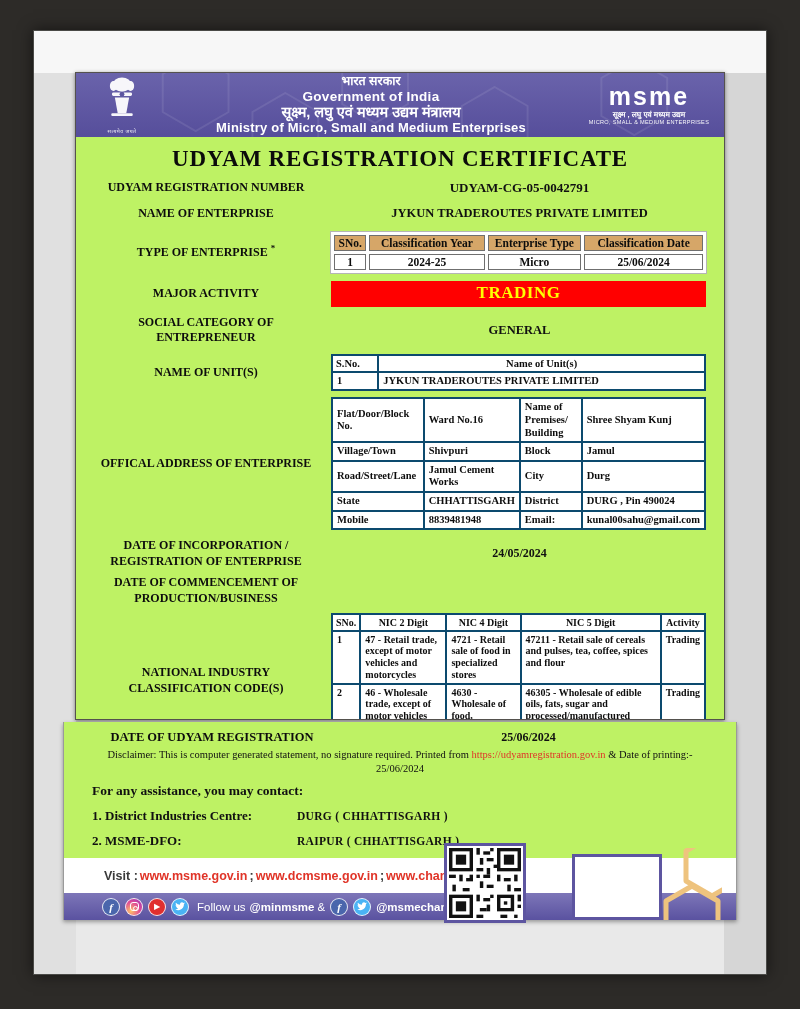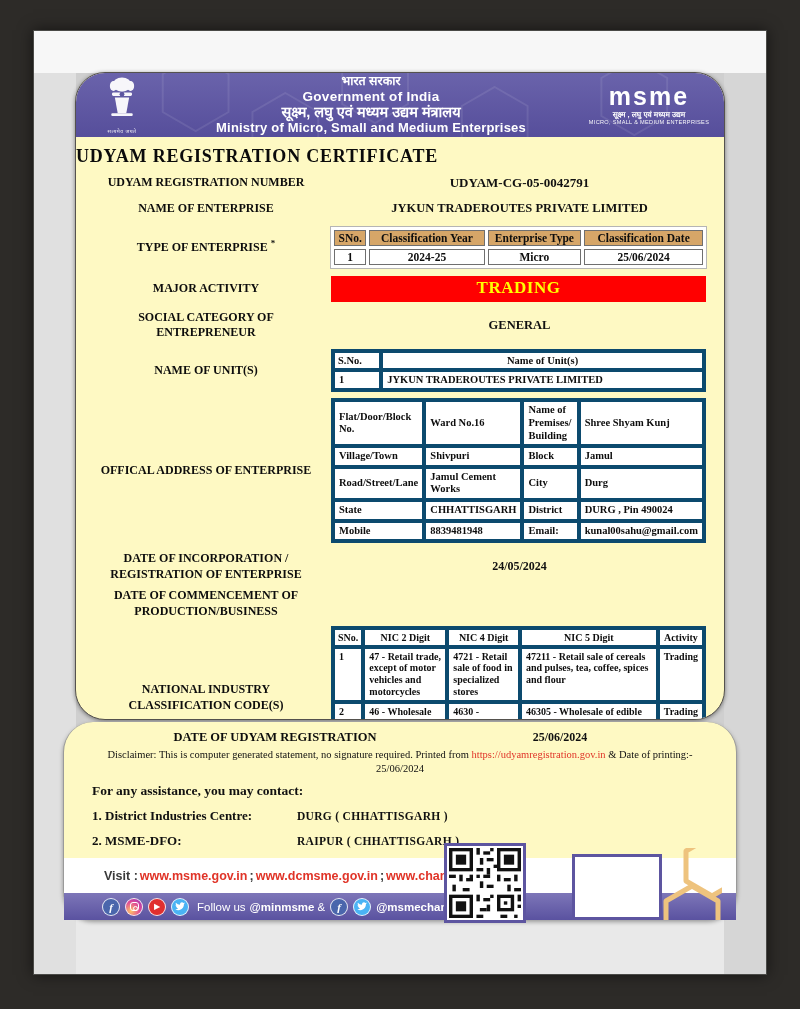--- a/index.html
+++ b/index.html
@@ -8,21 +8,21 @@
   *{box-sizing:border-box;}
 
   
   .frame{position:absolute;left:33px;top:30px;width:734px;height:945px;
     background:#cfcfcf;border:1px solid #4a4a47;
     box-shadow:inset 0 42px 0 #f7f7f7,inset 42px 0 0 #e0e0e0,
                inset -42px 0 0 #d6d6d6,inset 0 -55px 0 #e9e9e9,
                0 0 14px rgba(0,0,0,.55);}
 
   
-  .page{position:absolute;background:#fef9c3;border-radius:30px;}
+  .page{position:absolute;background:#bef264;}
   .page1{left:75px;top:72px;width:650px;height:648px;border:1px solid #55524e;
          box-shadow:0 1px 4px rgba(0,0,0,.45);overflow:hidden;}
   .page2{left:63px;top:722px;width:674px;height:198px;
          border-left:1px solid #9a9a9a;border-right:1px solid #9a9a9a;
          box-shadow:0 2px 4px rgba(0,0,0,.35);}
 
   
   .banner{position:relative;height:64px;background:linear-gradient(#6a63ab,#564e9b);
           display:flex;align-items:center;overflow:hidden;
           font-family:"Liberation Sans",sans-serif;color:#fff;}
@@ -34,58 +34,58 @@
   .b2{font-size:13.5px;font-weight:bold;letter-spacing:.3px;}
   .b3{font-size:14.5px;font-weight:bold;}
   .b4{font-size:13px;font-weight:bold;letter-spacing:.2px;}
   .msme-logo{flex:0 0 150px;text-align:center;position:relative;line-height:1;}
   .msme-word{font-family:"Liberation Sans",sans-serif;font-weight:900;font-size:25px;
              letter-spacing:2px;transform:scaleY(1.05);}
   .msme-hi{font-size:7.5px;margin-top:2px;font-weight:bold;}
   .msme-en{font-size:5.6px;letter-spacing:.3px;margin-top:1px;opacity:.95;}
 
   
-  .title{margin-top:9px;text-align:left;font-size:18px;font-weight:bold;
+  .title{margin-top:9px;text-align:center;font-size:23px;font-weight:bold;
          letter-spacing:.8px;color:#0b0b0b;}
 
   
   .row{display:flex;align-items:center;padding:0 10px 0 5px;}
   .lbl{flex:0 0 250px;text-align:center;font-weight:bold;font-size:12px;
        line-height:1.3;white-space:pre-line;color:#0d0d0d;}
   .val{flex:1;text-align:center;font-weight:bold;font-size:12.5px;padding-right:6px;}
   .vwrap{flex:1;padding-right:8px;}
   .mt6{margin-top:6px;}.mt8{margin-top:8px;}.mt10{margin-top:10px;}
 
   
   table{width:100%;border-collapse:collapse;background:#fff;color:#0d0d0d;}
   .bevel{border-collapse:separate;border-spacing:3px;box-shadow:0 0 0 1px #b5b5b5;}
   .bevel th{background:#d6a668;border:1px solid #6f6f6f;font-size:11.5px;
             font-weight:bold;padding:1px 3px;}
   .bevel td{border:1px solid #6f6f6f;font-size:11.5px;font-weight:bold;
             padding:1px 3px;text-align:center;}
-  .grid,.grid th,.grid td{border:4px solid #0c4a6e;}
+  .grid,.grid th,.grid td{border:2px solid #0c4a6e;}
   .grid th{font-size:10.5px;font-weight:bold;padding:2px 3px;}
   .grid td{font-size:10.5px;font-weight:bold;padding:2px 4px;line-height:1.2;}
   .addr td{white-space:pre-line;}
   .addr .c1{width:25%;}.addr .c2{width:25%;}.addr .c3{width:18%;}.addr .c4{width:32%;}
   .nic th{font-size:10px;}
   .nic td{font-size:10px;line-height:1.18;vertical-align:top;}
   .nic .n0{width:6.5%;}.nic .n1{width:24%;}.nic .n2{width:20.5%;}
   .nic .n3{width:38.5%;}.nic .n4{width:10.5%;}
 
   
   .activity-box{background:#ff0000;color:#ffff00;text-align:center;
                 padding:2px 4px 4px;font-weight:bold;}
   .activity-main{font-size:17px;letter-spacing:.5px;}
   .activity-note{font-size:12px;margin-top:1px;}
 
   .star{font-size:9px;vertical-align:super;font-weight:bold;}
 
   
-  .row2{padding-left:46px;padding-top:7px;margin-left:40px;}
+  .row2{padding-left:23px;padding-top:7px;}
   .note{margin:3px 24px 0;color:#9e1d15;font-weight:bold;font-size:10.8px;
         text-align:justify;line-height:1.35;}
   .disclaimer{margin:3px 34px 0;font-size:10.5px;text-align:center;line-height:1.3;}
   .rlink{color:#e03428;text-decoration:none;cursor:pointer;}
   .assist-head{margin:7px 0 0 28px;font-size:13.5px;font-weight:bold;}
   .assist-item{display:flex;margin:9px 0 0 28px;align-items:baseline;}
   .assist-label{width:205px;font-weight:bold;font-size:13px;}
   .assist-value{font-weight:bold;font-size:11.5px;letter-spacing:.3px;}
 
   .visit-strip{position:absolute;left:0;right:0;bottom:27px;height:35px;background:#fff;

